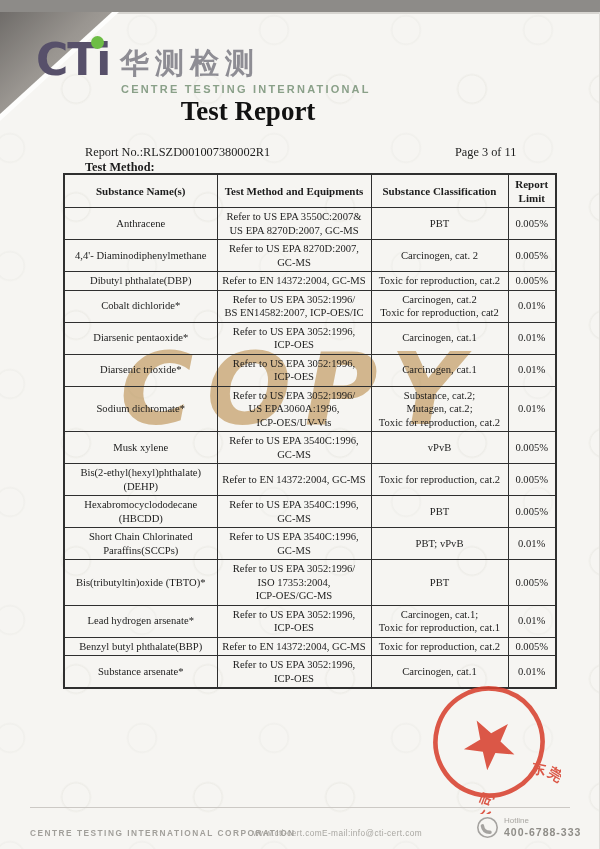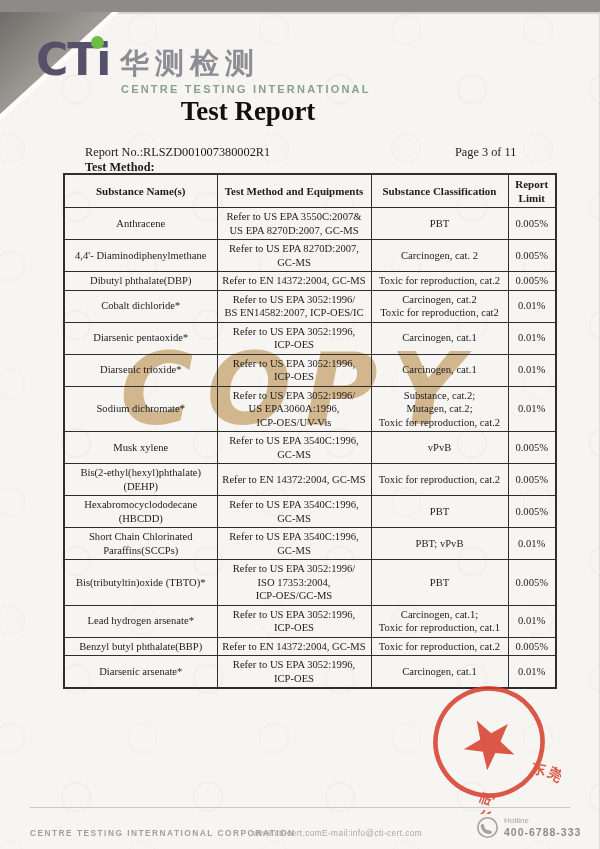--- a/index.html
+++ b/index.html
@@ -204,21 +204,21 @@
 Toxic for reproduction, cat.1</td>
             <td>0.01%</td>
           </tr>
           <tr>
             <td>Benzyl butyl phthalate(BBP)</td>
             <td>Refer to EN 14372:2004, GC-MS</td>
             <td>Toxic for reproduction, cat.2</td>
             <td>0.005%</td>
           </tr>
           <tr>
-            <td>Diarsenic arsenate*</td>
+            <td>Substance arsenate*</td>
             <td>Refer to US EPA 3052:1996,
 ICP-OES</td>
             <td>Carcinogen, cat.1</td>
             <td>0.01%</td>
           </tr>
         </tbody>
     </table>
   </div>
 
   <svg class="stamp" viewBox="0 0 140 140">

